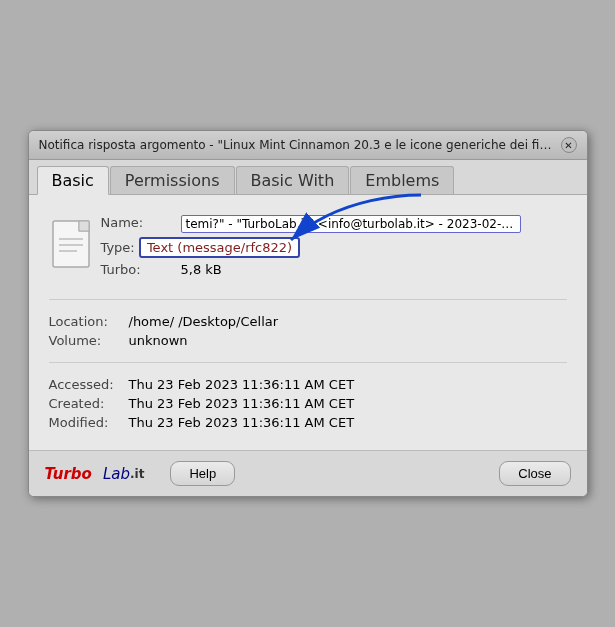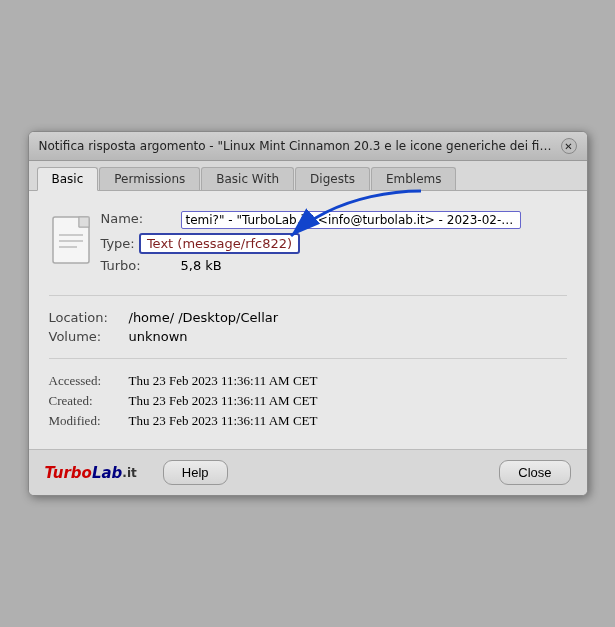--- a/index.html
+++ b/index.html
@@ -64,21 +64,21 @@
       background: #d8d8d8;
       border-bottom: 1px solid #aaa;
       gap: 1px;
     }
     .tab {
       padding: 4px 14px;
       border: 1px solid #aaa;
       border-bottom: none;
       border-radius: 3px 3px 0 0;
       cursor: pointer;
-      font-size: 12px;
+      font-size: 16px;
       background: #c8c8c8;
       color: #333;
       user-select: none;
     }
     .tab.active {
       background: #e8e8e8;
       border-bottom: 1px solid #e8e8e8;
       margin-bottom: -1px;
       z-index: 1;
       color: #000;
@@ -146,21 +146,20 @@
     .divider {
       height: 1px;
       background: #ccc;
       margin: 14px 0;
     }
     .extra-info {
       margin-bottom: 14px;
     }
     .dates-section {
       margin-top: 6px;
-      font-family: Liberation Serif, serif;
     }
     
     .footer {
       display: flex;
       justify-content: space-between;
       align-items: center;
       padding: 10px 16px;
       border-top: 1px solid #bbb;
       background: #d8d8d8;
     }
@@ -174,21 +173,21 @@
       color: #000;
     }
     
     .turbolab-logo {
       display: flex;
       align-items: center;
       font-size: 15px;
       font-weight: bold;
     }
     .turbo-text { color: #cc0000; font-style: italic; }
-    .lab-text { color: #000080; font-style: italic; font-weight: 700; }
+    .lab-text { color: #000080; font-style: italic; font-weight: 400; margin-left: 11px; }
     .it-text { color: #333; font-size: 12px; }
     
     .redacted {
       display: inline-block;
       background: #5588ff;
       color: #5588ff;
       border-radius: 2px;
       padding: 0 2px;
       user-select: none;
       font-size: 12px;
@@ -214,21 +213,20 @@
     <span class="titlebar-text">Notifica risposta argomento - "Linux Mint Cinnamon 20.3 e le icone generiche dei file .eml: ...</span>
     <div class="titlebar-controls">
       <div class="title-btn">✕</div>
     </div>
   </div>
 
   <div class="tabbar">
     <div class="tab active">Basic</div>
     <div class="tab">Permissions</div>
     <div class="tab">Basic With</div>
-    <div class="tab">Digests</div>
     <div class="tab">Emblems</div>
   </div>
 
   <div class="content">
     <div class="file-section">
 
       <div class="file-icon">
         <svg viewBox="0 0 52 60" xmlns="http://www.w3.org/2000/svg">
           <rect x="4" y="2" width="36" height="46" rx="2" ry="2" fill="#f5f5f5" stroke="#aaa" stroke-width="1.5"></rect>
           <polygon points="30,2 40,12 30,12" fill="#ddd" stroke="#aaa" stroke-width="1"></polygon>

